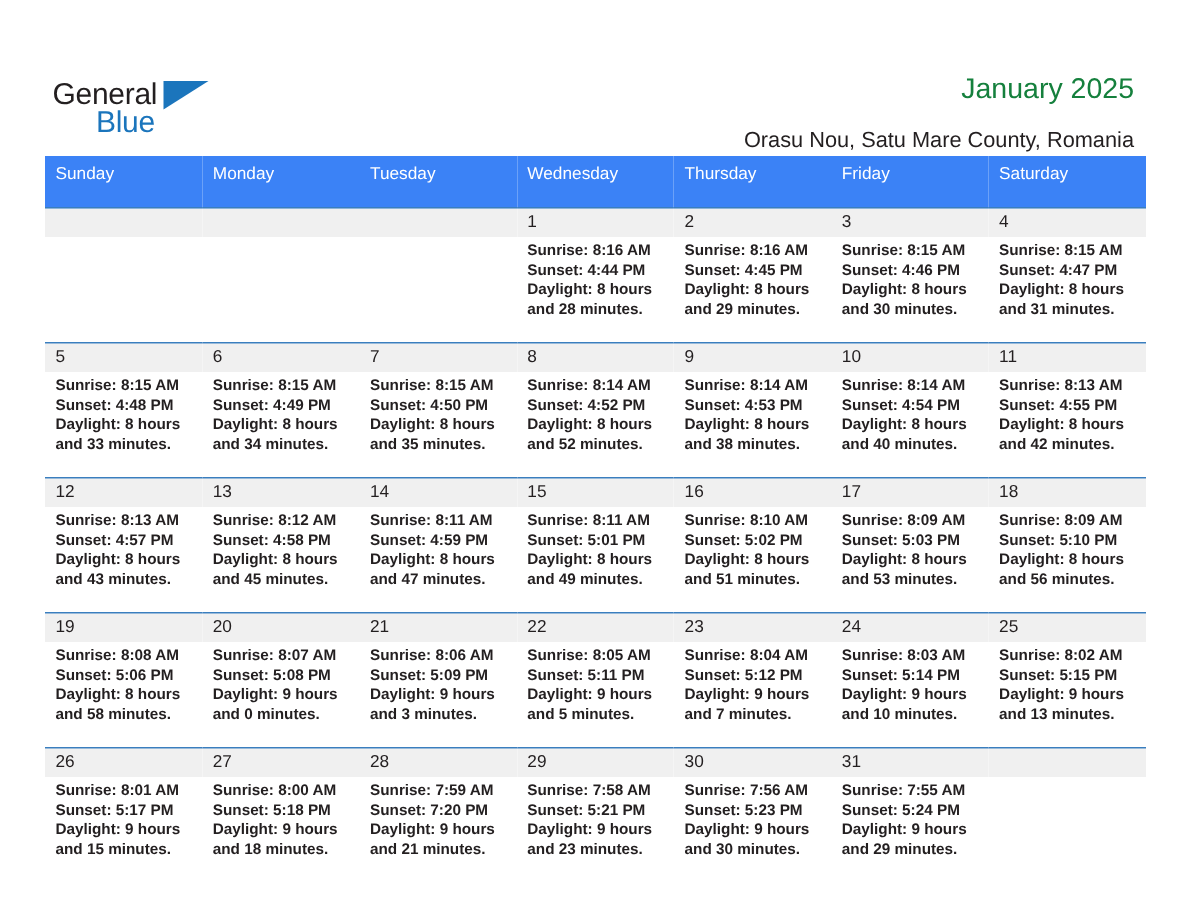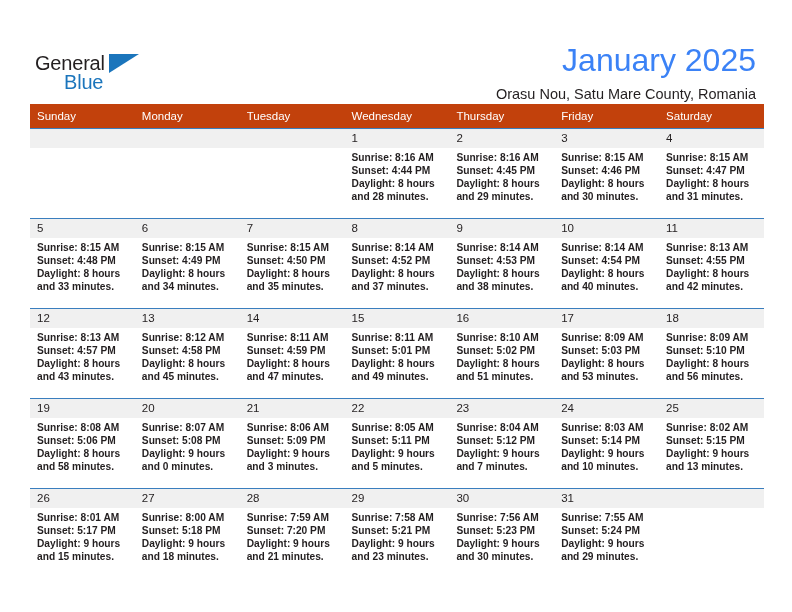--- a/index.html
+++ b/index.html
@@ -66,22 +66,22 @@
     border-bottom: 19px solid transparent;
   }
 
   .title-block {
     position: absolute;
     right: 36px;
     top: 28px;
     text-align: right;
   }
   .month-title {
-    font-size: 32px;
-    color: #3b82f6;
+    font-size: 19px;
+    color: #15803d;
     line-height: 32px;
     white-space: nowrap;
   }
   .location-sub {
     font-size: 14.5px;
     color: #231f20;
     line-height: 18px;
     margin-top: 9px;
     white-space: nowrap;
     margin-left: 24px;
@@ -90,26 +90,26 @@
   
   .calendar {
     position: absolute;
     left: 30px;
     top: 104px;
     width: 734px;
     border-collapse: collapse;
     table-layout: fixed;
   }
   .calendar th {
-    background: #c2410c;
+    background: #3b82f6;
     color: #ffffff;
     font-size: 11.5px;
     font-weight: normal;
     text-align: left;
-    padding: 5px 0 5px 7px;
+    padding: 5px 0 15px 7px;
     height: 14px;
     border: none;
   }
   .calendar td {
     vertical-align: top;
     border-top: 1px solid #3a7ebe;
     padding: 0;
     height: 89px;
     width: 104.85px;
     background: #ffffff;
@@ -251,21 +251,21 @@
               <div>Daylight: 8 hours</div>
               <div>and 35 minutes.</div>
             </div>
           </td>
           <td>
             <span class="daynum">8</span>
             <div class="cell-body">
               <div>Sunrise: 8:14 AM</div>
               <div>Sunset: 4:52 PM</div>
               <div>Daylight: 8 hours</div>
-              <div>and 37 minutes.</div>
+              <div>and 52 minutes.</div>
             </div>
           </td>
           <td>
             <span class="daynum">9</span>
             <div class="cell-body">
               <div>Sunrise: 8:14 AM</div>
               <div>Sunset: 4:53 PM</div>
               <div>Daylight: 8 hours</div>
               <div>and 38 minutes.</div>
             </div>

